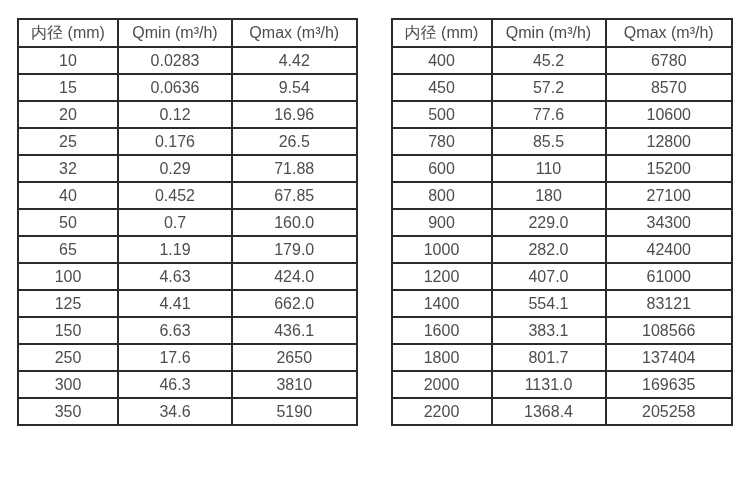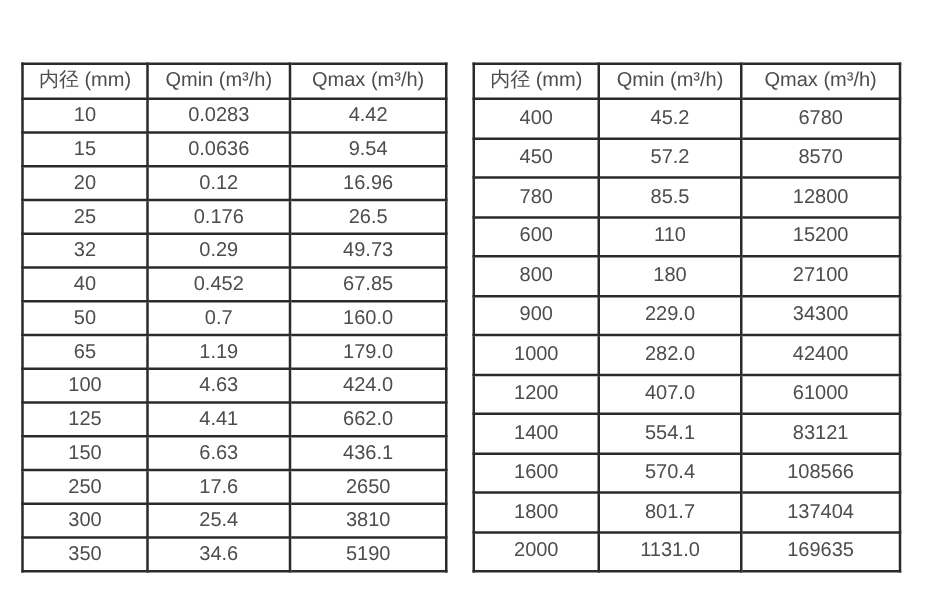--- a/index.html
+++ b/index.html
@@ -9,24 +9,23 @@
   }
   body {
     width: 750px;
     height: 483px;
     font-family: "Liberation Sans", "DejaVu Sans", sans-serif;
     box-sizing: border-box;
     overflow: hidden;
   }
   .wrap {
     display: flex;
-    gap: 20px;
+    gap: 33px;
     padding: 18px 17px 11px 17px;
     box-sizing: border-box;
-    margin-top: 32px;
   }
   table.flow-table {
     border-collapse: collapse;
     table-layout: fixed;
     background: #ffffff;
   }
   table.flow-table.left  { width: 341px; }
   table.flow-table.right { width: 343px; }
   col.c1 { width: 100px; }
   col.c2 { width: 114px; }
@@ -84,21 +83,21 @@
           <td>16.96</td>
         </tr>
         <tr>
           <td>25</td>
           <td>0.176</td>
           <td>26.5</td>
         </tr>
         <tr>
           <td>32</td>
           <td>0.29</td>
-          <td>49.73</td>
+          <td>71.88</td>
         </tr>
         <tr>
           <td>40</td>
           <td>0.452</td>
           <td>67.85</td>
         </tr>
         <tr>
           <td>50</td>
           <td>0.7</td>
           <td>160.0</td>
@@ -123,21 +122,21 @@
           <td>6.63</td>
           <td>436.1</td>
         </tr>
         <tr>
           <td>250</td>
           <td>17.6</td>
           <td>2650</td>
         </tr>
         <tr>
           <td>300</td>
-          <td>25.4</td>
+          <td>46.3</td>
           <td>3810</td>
         </tr>
         <tr>
           <td>350</td>
           <td>34.6</td>
           <td>5190</td>
         </tr>
       </tbody>
   </table>
 
@@ -159,20 +158,25 @@
           <td>400</td>
           <td>45.2</td>
           <td>6780</td>
         </tr>
         <tr>
           <td>450</td>
           <td>57.2</td>
           <td>8570</td>
         </tr>
         <tr>
+          <td>500</td>
+          <td>77.6</td>
+          <td>10600</td>
+        </tr>
+        <tr>
           <td>780</td>
           <td>85.5</td>
           <td>12800</td>
         </tr>
         <tr>
           <td>600</td>
           <td>110</td>
           <td>15200</td>
         </tr>
         <tr>
@@ -195,29 +199,34 @@
           <td>407.0</td>
           <td>61000</td>
         </tr>
         <tr>
           <td>1400</td>
           <td>554.1</td>
           <td>83121</td>
         </tr>
         <tr>
           <td>1600</td>
-          <td>570.4</td>
+          <td>383.1</td>
           <td>108566</td>
         </tr>
         <tr>
           <td>1800</td>
           <td>801.7</td>
           <td>137404</td>
         </tr>
         <tr>
           <td>2000</td>
           <td>1131.0</td>
           <td>169635</td>
         </tr>
+        <tr>
+          <td>2200</td>
+          <td>1368.4</td>
+          <td>205258</td>
+        </tr>
       </tbody>
   </table>
 
 </div>
 
 </body></html>

